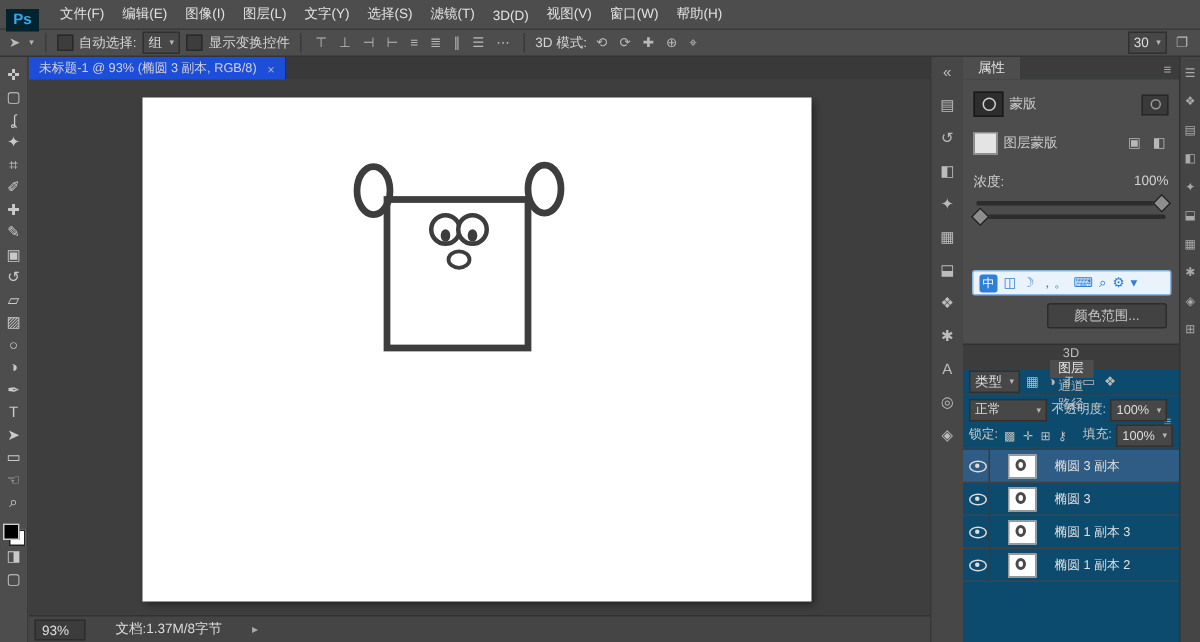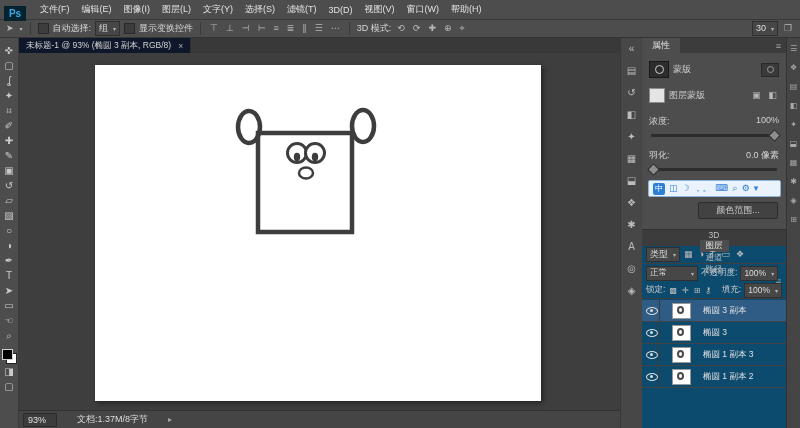--- a/index.html
+++ b/index.html
@@ -28,21 +28,21 @@
   .toolbar{position:absolute;left:0;top:38px;width:19px;height:390px;background:#4d4d4d;
            border-right:1px solid #3a3a3a;display:flex;flex-direction:column;align-items:center;
            padding-top:5px;box-sizing:border-box;z-index:4;}
   .tool{width:19px;height:15px;display:flex;align-items:center;justify-content:center;
         color:#c9c9c9;font-size:10px;line-height:1;}
   .swatches{position:relative;width:15px;height:15px;margin-top:6px;}
   .swatch-bg{position:absolute;right:0;bottom:0;width:9px;height:9px;background:#fff;border:1px solid #222;}
   .swatch-fg{position:absolute;left:0;top:0;width:9px;height:9px;background:#000;border:1px solid #cfcfcf;z-index:2;}
   
   .tabbar{position:absolute;left:19px;top:38px;width:601px;height:15px;background:#393939;display:flex;z-index:3;}
-  .doc-tab{background:#0f172a;color:#d2d2d2;font-size:8.5px;display:flex;align-items:center;
+  .doc-tab{background:#1d4ed8;color:#d2d2d2;font-size:8.5px;display:flex;align-items:center;
            padding:0 7px;gap:7px;border-right:1px solid #303030;white-space:nowrap;}
   .tab-close{color:#b0b0b0;}
   
   .viewport{position:absolute;left:19px;top:53px;width:601px;height:357px;background:#3e3e3e;overflow:hidden;}
   .canvas{position:absolute;left:76px;top:12px;width:446px;height:336px;background:#ffffff;
           box-shadow:2px 2px 5px rgba(0,0,0,.45);}
   
   .statusbar{position:absolute;left:19px;top:410px;width:601px;height:18px;background:#454545;
              border-top:1px solid #323232;display:flex;align-items:center;gap:20px;
              padding-left:4px;box-sizing:border-box;}
@@ -260,24 +260,20 @@
         <span class="mini-icon" style="margin-left:auto;">▣</span>
         <span class="mini-icon">◧</span>
       </div>
       <div class="slider-labels">
         <span>浓度:</span>
         <span>100%</span>
       </div>
       <div class="slider-track">
         <span class="slider-handle handle-right"></span>
       </div>
-      <div class="slider-labels">
-        <span>羽化:</span>
-        <span>0.0 像素</span>
-      </div>
       <div class="slider-track">
         <span class="slider-handle handle-left"></span>
       </div>
     </div>
 
     <div class="ime-bar">
       <span class="ime-mode">中</span>
       <span class="ime-icon">◫</span>
       <span class="ime-icon">☽</span>
       <span class="ime-icon">，。</span>

